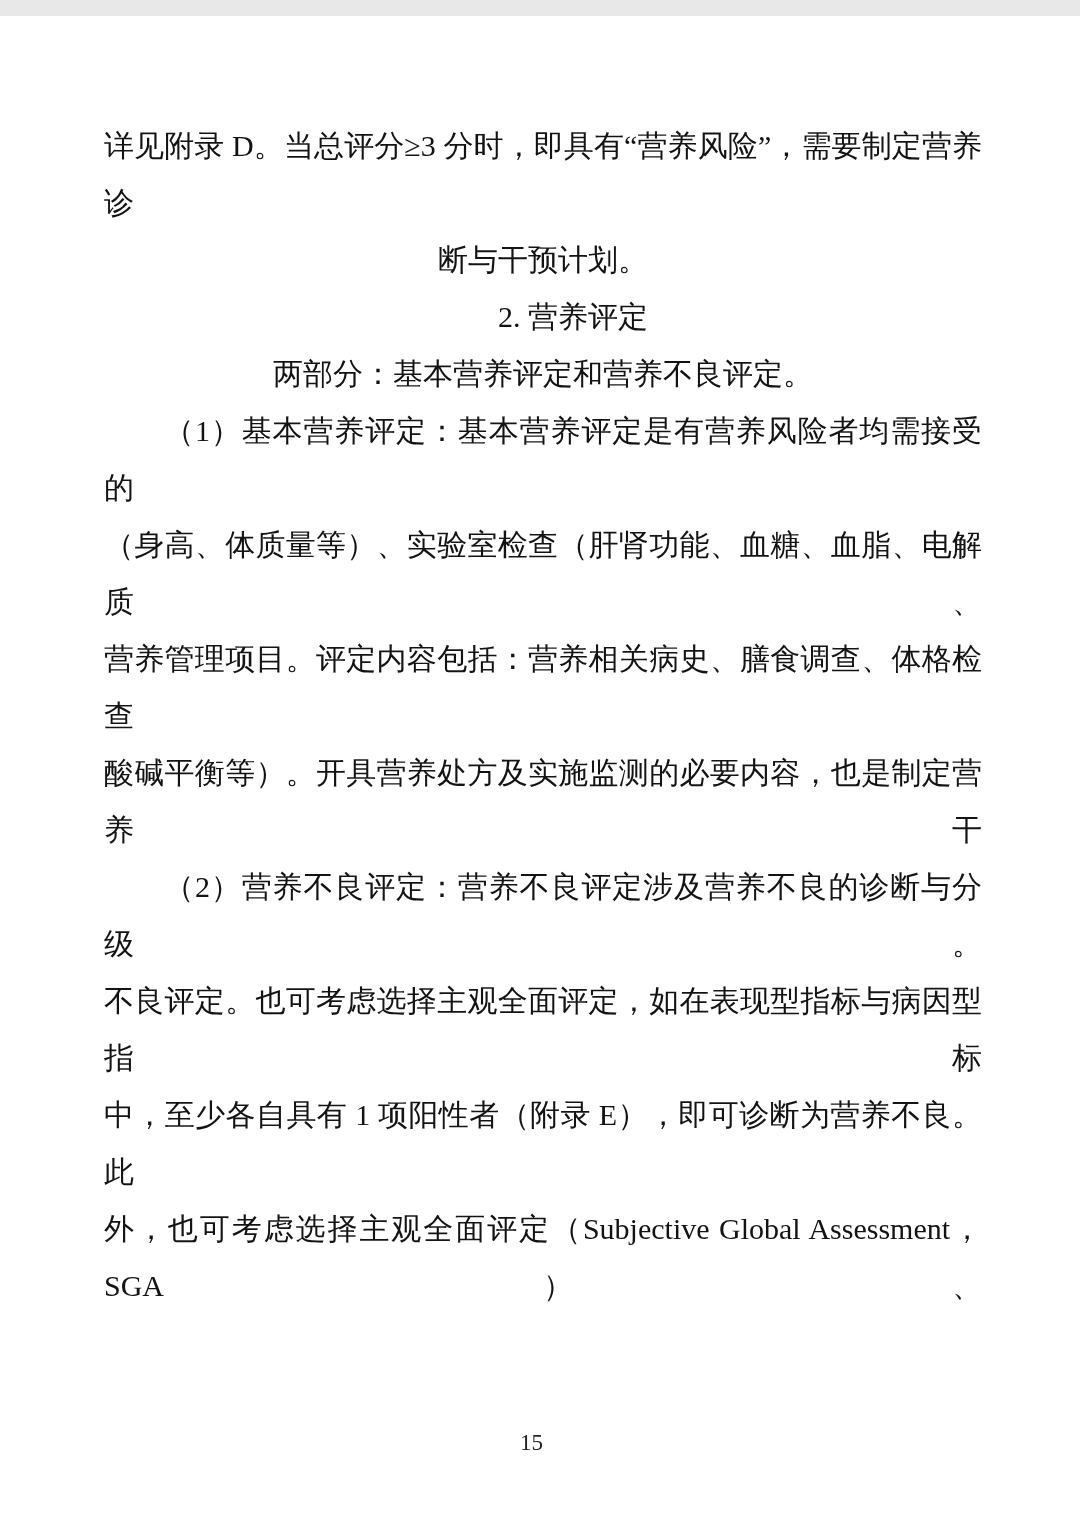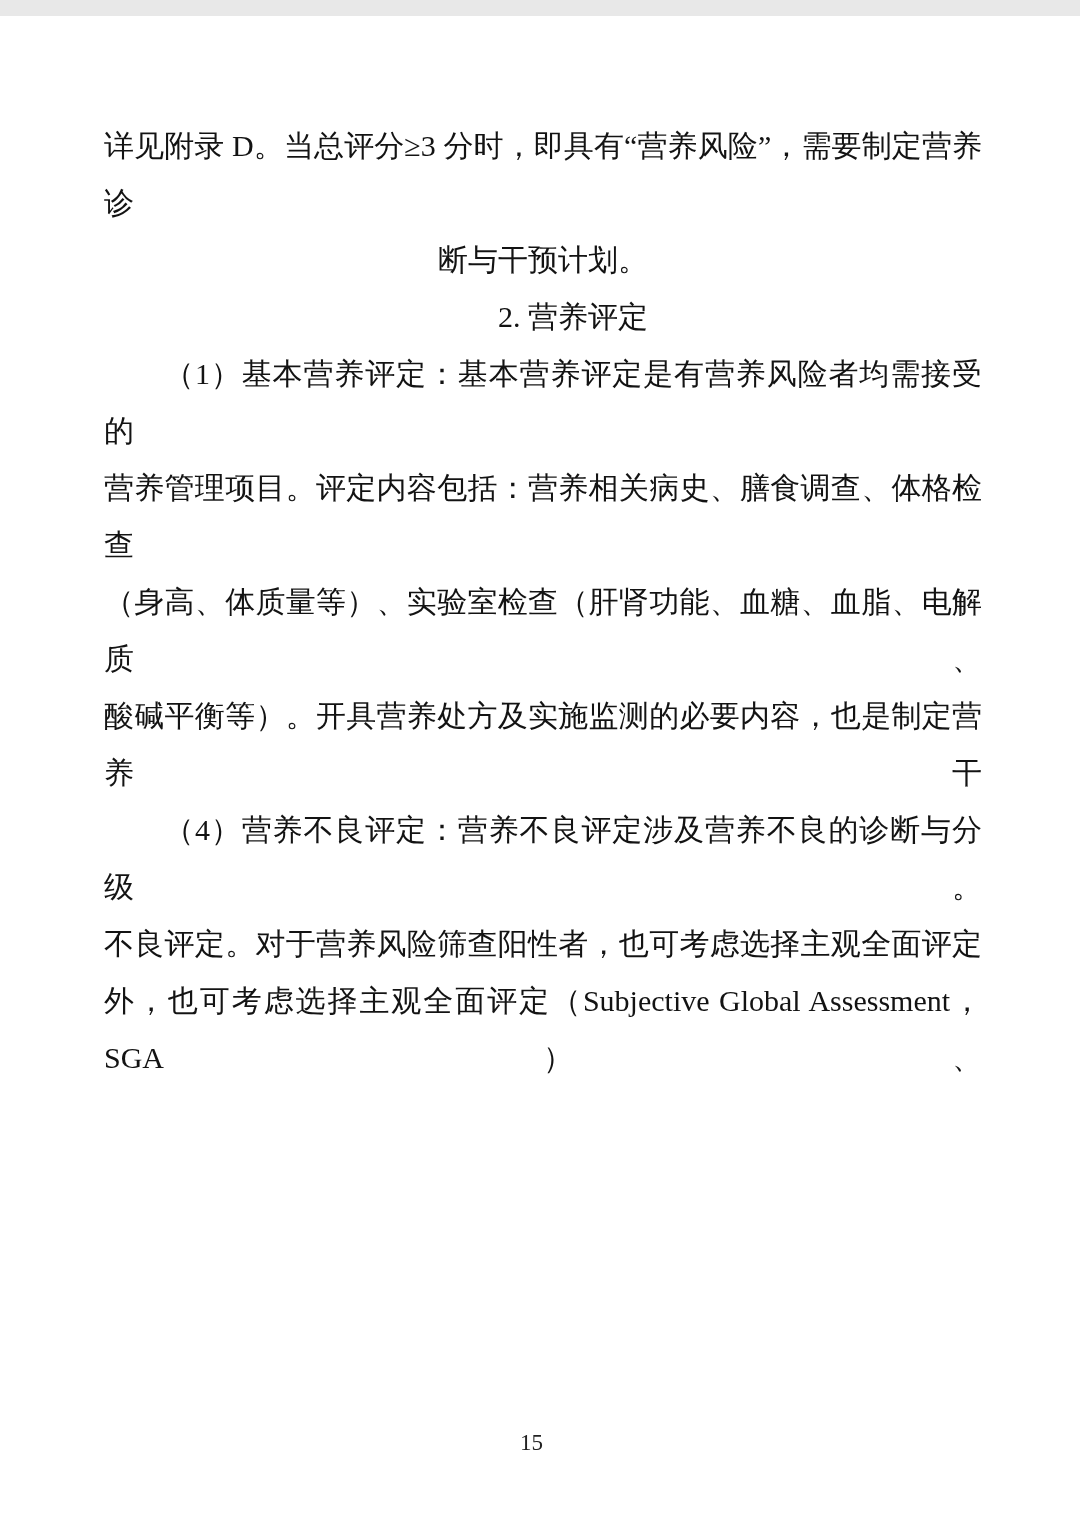--- a/index.html
+++ b/index.html
@@ -49,22 +49,24 @@
   }
 </style>
 </head>
 <body>
 
 <div class="page">
   <div class="text-block" id="text-block">
       <div class="line justify">详见附录 D。当总评分≥3 分时，即具有“营养风险”，需要制定营养诊</div>
       <div class="line">断与干预计划。</div>
       <div class="line indent">2. 营养评定</div>
+      <div class="line">两部分：基本营养评定和营养不良评定。</div>
       <div class="line justify indent">（1）基本营养评定：基本营养评定是有营养风险者均需接受的</div>
+      <div class="line justify">（身高、体质量等）、实验室检查（肝肾功能、血糖、血脂、电解质、</div>
       <div class="line justify">营养管理项目。评定内容包括：营养相关病史、膳食调查、体格检查</div>
-      <div class="line justify">（身高、体质量等）、实验室检查（肝肾功能、血糖、血脂、电解质、</div>
       <div class="line justify">酸碱平衡等）。开具营养处方及实施监测的必要内容，也是制定营养干</div>
-      <div class="line justify indent">（4）营养不良评定：营养不良评定涉及营养不良的诊断与分级。</div>
-      <div class="line justify">不良评定。对于营养风险筛查阳性者，也可考虑选择主观全面评定</div>
+      <div class="line justify indent">（2）营养不良评定：营养不良评定涉及营养不良的诊断与分级。</div>
+      <div class="line justify">不良评定。也可考虑选择主观全面评定，如在表现型指标与病因型指标</div>
+      <div class="line justify">中，至少各自具有 1 项阳性者（附录 E），即可诊断为营养不良。此</div>
       <div class="line justify">外，也可考虑选择主观全面评定（Subjective Global Assessment，SGA）、</div>
     </div>
   <div class="page-number">15</div>
 </div>
 
 </body></html>

